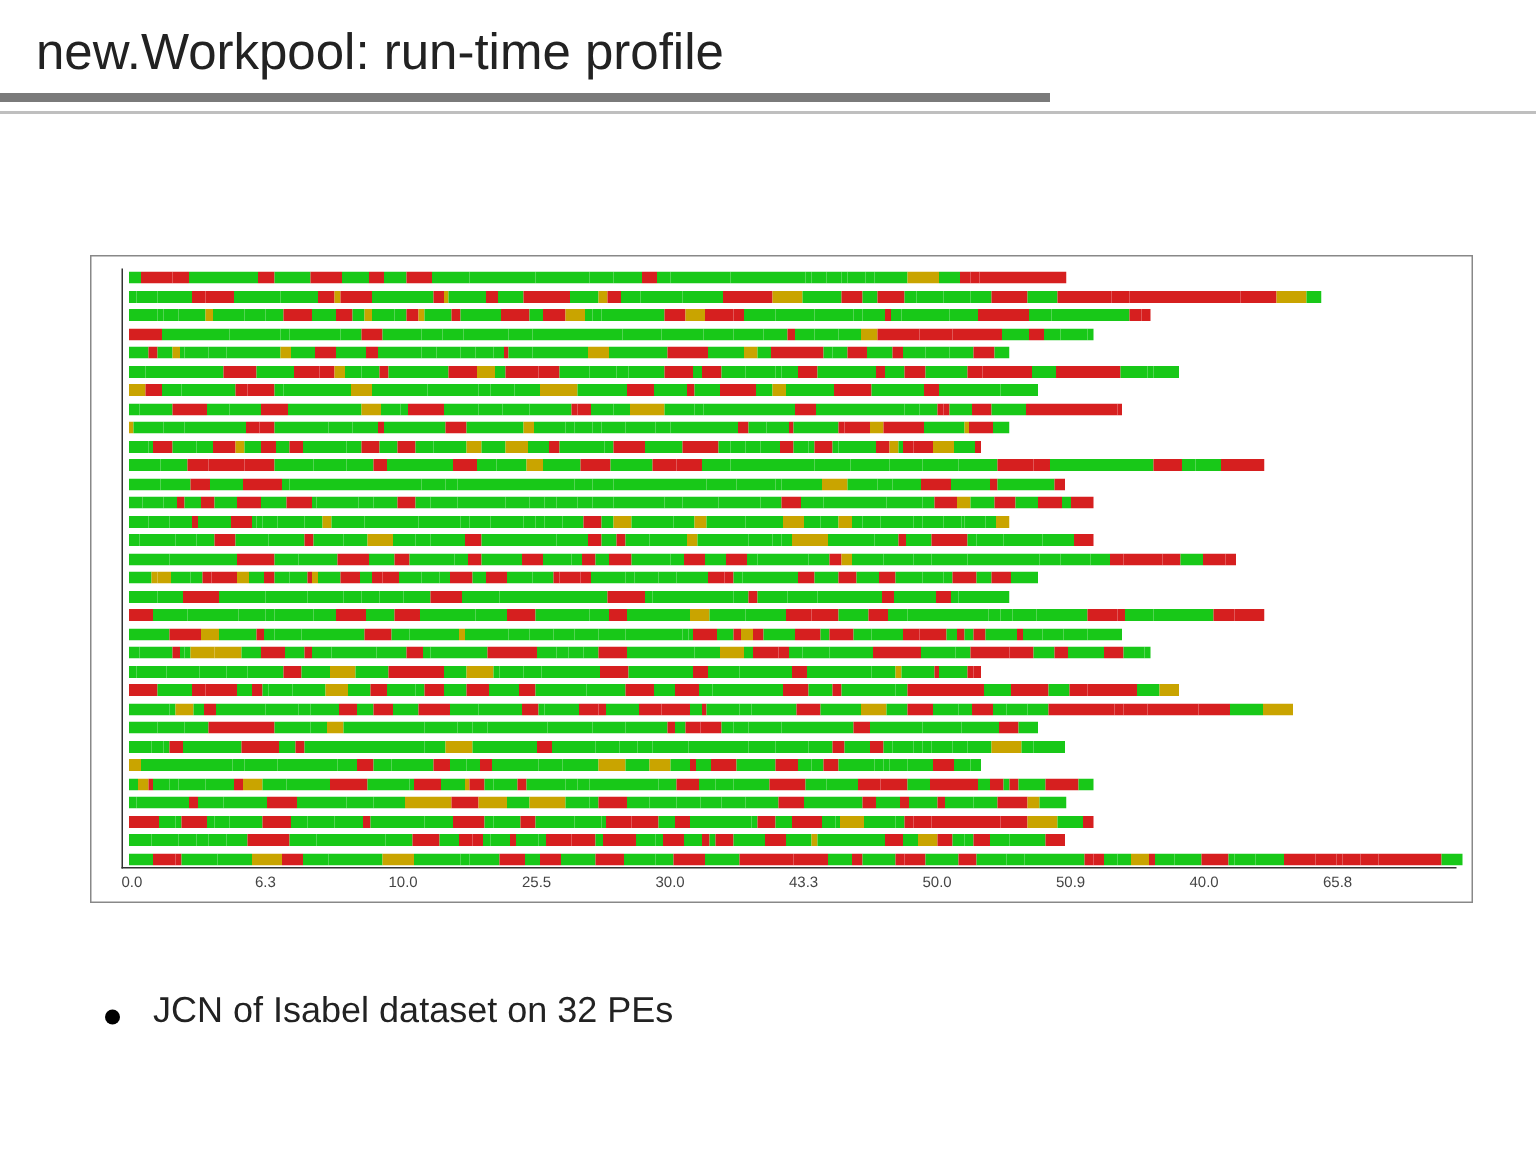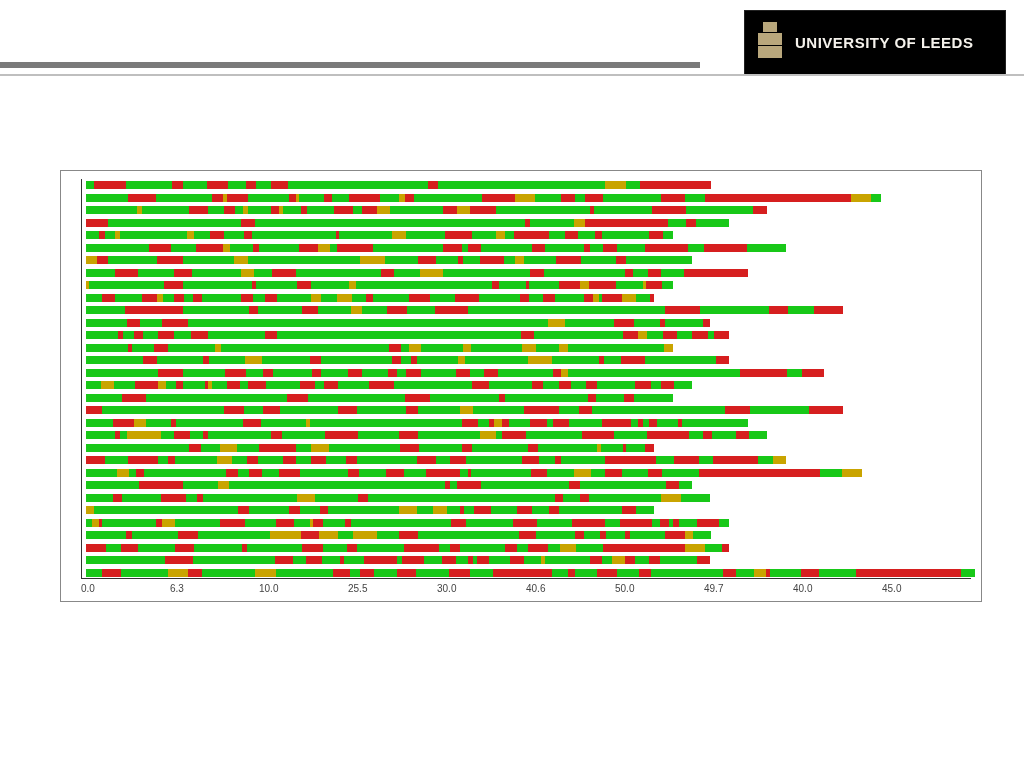--- a/index.html
+++ b/index.html
@@ -19,29 +19,22 @@
   .xaxis{position:absolute;left:20px;right:10px;bottom:4px;height:14px;display:flex;color:#444;font-size:10px}
   .xtick{flex:1;text-align:left}
   .bullet-row{position:absolute;left:70px;top:660px;display:flex;align-items:center}
   .bullet-dot{width:10px;height:10px;border-radius:50%;background:#000;margin-right:22px;position:relative;top:4px}
   .bullet-text{font-size:24px}
 </style>
 </head>
 <body>
 
 <div class="slide">
+  <div class="title">new.Workpool: run-time profile</div>
 
-  <div class="logo-box">
-    <div class="logo-tower">
-      <div class="logo-block top"></div>
-      <div class="logo-block"></div>
-      <div class="logo-block"></div>
-    </div>
-    <div class="logo-text">UNIVERSITY OF LEEDS</div>
-  </div>
 
   <div class="rule-dark"></div>
   <div class="rule-full"></div>
 
   <div class="chart-frame">
     <div class="chart-inner" id="chart-inner">
         <div class="bar" style="top: 2.25px; height: 8px; width: 624.894px;">
           <div class="seg" style="background: rgb(24, 200, 24); width: 1.2102%;"></div>
           <div class="seg" style="background: rgb(214, 31, 31); width: 3.41219%;"></div>
           <div class="seg" style="background: rgb(214, 31, 31); width: 1.7228%;"></div>
@@ -1769,21 +1762,25 @@
           <div class="seg" style="background: rgb(214, 31, 31); width: 2.56693%;"></div>
           <div class="seg" style="background: rgb(24, 200, 24); width: 1.61899%;"></div>
         </div>
       </div>
     <div class="xaxis" id="xaxis">
         <div class="xtick">0.0</div>
         <div class="xtick">6.3</div>
         <div class="xtick">10.0</div>
         <div class="xtick">25.5</div>
         <div class="xtick">30.0</div>
-        <div class="xtick">40.6</div>
+        <div class="xtick">43.3</div>
         <div class="xtick">50.0</div>
-        <div class="xtick">49.7</div>
+        <div class="xtick">50.9</div>
         <div class="xtick">40.0</div>
-        <div class="xtick">45.0</div>
+        <div class="xtick">65.8</div>
       </div>
   </div>
 
+  <div class="bullet-row">
+    <div class="bullet-dot"></div>
+    <div class="bullet-text">JCN of Isabel dataset on 32 PEs</div>
+  </div>
 </div>
 
 </body></html>

